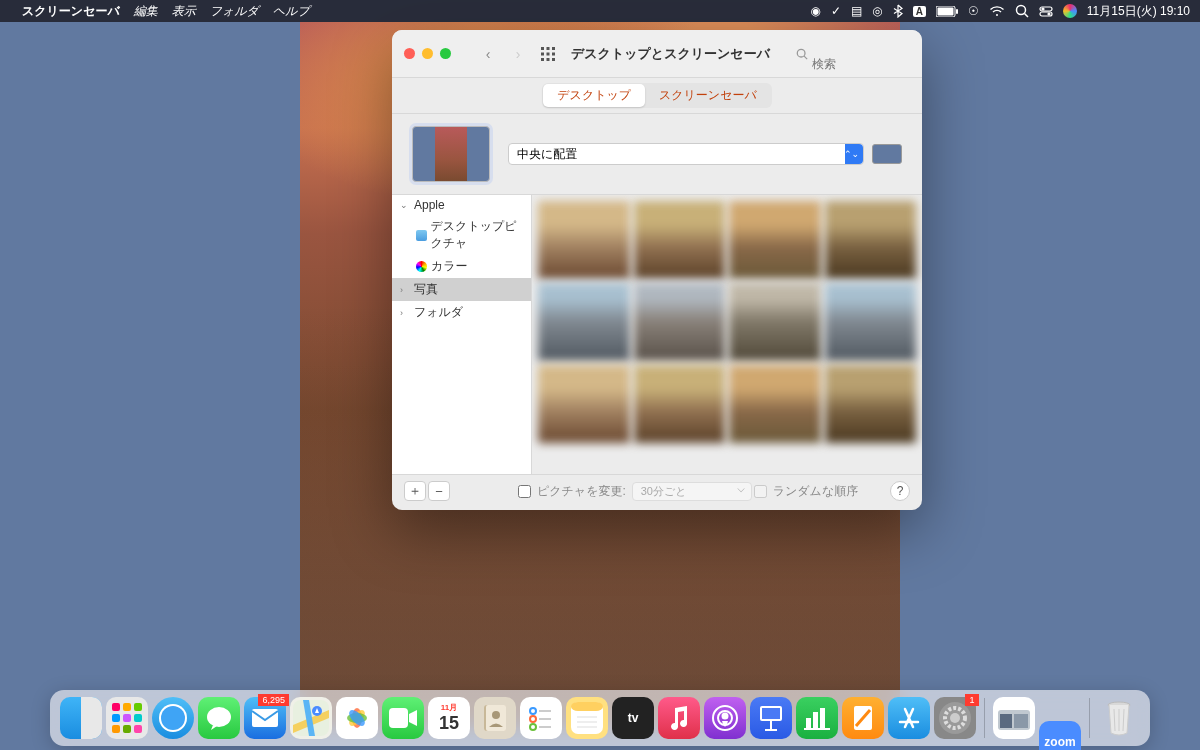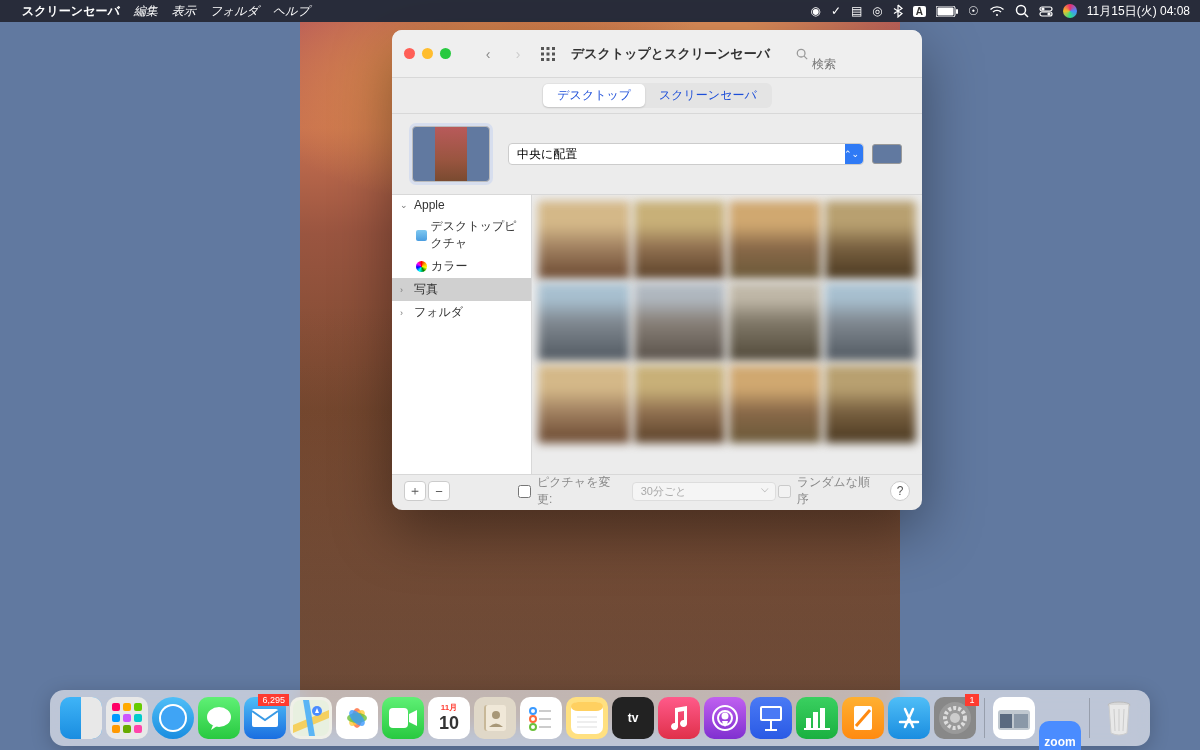--- a/index.html
+++ b/index.html
@@ -30,21 +30,21 @@
 .grid-btn { width: 22px; height: 22px; display: flex; align-items: center; justify-content: center; color: #555; }
 .grid-btn svg { width: 14px; height: 14px; }
 .win-title { font-size: 13px; font-weight: 600; color: #333; margin-left: 4px; }
 .tb-spacer { flex: 1; }
 .search { display: flex; align-items: center; background: #fff0; border-radius: 5px; padding: 2px 6px; font-size: 12px; color: #999; width: 120px; }
 .search input { border: none; background: transparent; outline: none; font-size: 12px; width: 90px; margin-left: 4px; color: #999; margin-top: 21px; }
 
 
 .tabbar { height: 36px; display: flex; align-items: center; justify-content: center; border-bottom: 1px solid #d8d8d8; }
 .seg { display: flex; background: #e4e4e4; border-radius: 6px; padding: 1px; }
-.seg button { border: none; padding: 3px 14px; font-size: 12px; background: transparent; border-radius: 5px; color: #1d4ed8; }
+.seg button { border: none; padding: 3px 14px; font-size: 12px; background: transparent; border-radius: 5px; color: #c2410c; }
 .seg button.active { background: #fff; box-shadow: 0 1px 2px rgba(0,0,0,0.15); }
 
 
 .preview-row { display: flex; align-items: center; padding: 12px 20px; gap: 18px; border-bottom: 1px solid #d8d8d8; }
 .preview-thumb { width: 78px; height: 56px; border: 1px solid #bbb; border-radius: 4px; background: #6179a0; position: relative; overflow: hidden; box-shadow: 0 0 0 3px rgba(100,150,255,0.15); }
 .preview-thumb .inner { position: absolute; top: 0; left: 22px; right: 22px; bottom: 0; background: linear-gradient(#b85a5a, #9a5540 60%, #7a4a30); }
 .fit-select { flex: 1; display: flex; align-items: center; gap: 8px; justify-content: space-between; }
 .fit-select .sel { background: #fff; border: 1px solid #ccc; border-radius: 4px; height: 22px; display: flex; align-items: center; padding: 0 8px; font-size: 12px; flex: 1; position: relative; }
 .fit-select .sel::after { content:""; position: absolute; right: 0; top: 0; bottom: 0; width: 18px; background: #2f7af5; border-radius: 0 4px 4px 0; }
 .fit-select .sel .chev { position: absolute; right: 4px; color: #fff; font-size: 9px; z-index: 1; }
@@ -71,21 +71,21 @@
 .t6 { background: linear-gradient(#b0b8c0 20%, #888078 50%, #585048); }
 .t7 { background: linear-gradient(#c0b8a8 20%, #807868 50%, #504838); }
 
 
 .bottom-bar { height: 32px; display: flex; align-items: center; padding: 0 12px; gap: 8px; font-size: 12px; }
 .bottom-bar .pm { display: flex; gap: 2px; }
 .bottom-bar .pm button { width: 22px; height: 20px; border: 1px solid #ccc; background: #fff; border-radius: 4px; font-size: 13px; color: #555; }
 .bottom-bar .check-row { display: flex; align-items: center; gap: 6px; color: #888; }
 .bottom-bar .check-row.sub { margin-left: 0; }
 .bottom-bar input[type=checkbox] { width: 13px; height: 13px; }
-.interval { background: #f5f5f5; border: 1px solid #ddd; border-radius: 4px; padding: 1px 18px 1px 8px; color: #aaa; font-size: 11px; position: relative; width: 144px; }
+.interval { background: #f5f5f5; border: 1px solid #ddd; border-radius: 4px; padding: 1px 18px 1px 8px; color: #aaa; font-size: 11px; position: relative; width: 120px; }
 .interval::after { content: "⌵"; position: absolute; right: 6px; top: 0; color: #aaa; font-size: 10px; }
 .help-btn { width: 20px; height: 20px; border-radius: 50%; border: 1px solid #ccc; background: #fff; color: #555; font-size: 12px; display: flex; align-items: center; justify-content: center; margin-left: auto; }
 .bottom-stack { display: flex; flex-direction: row; gap: 2px; margin-left: 60px; }
 
 
 .dock { position: absolute; bottom: 4px; left: 50%; transform: translateX(-50%); height: 56px; background: rgba(240,240,245,0.65); backdrop-filter: blur(10px); border-radius: 14px; display: flex; align-items: center; padding: 0 10px; gap: 4px; z-index: 200; box-shadow: 0 4px 20px rgba(0,0,0,0.2); }
 .dock-icon { width: 42px; height: 42px; border-radius: 10px; position: relative; display: flex; align-items: center; justify-content: center; font-size: 22px; color: #fff; }
 .dock-sep { width: 1px; height: 40px; background: rgba(0,0,0,0.2); margin: 0 4px; }
 .badge { position: absolute; top: -3px; right: -3px; background: #ff3b30; color: #fff; font-size: 9px; border-radius: 0; padding: 1px 4px; min-width: 14px; text-align: center; }
 
@@ -161,21 +161,21 @@
   </span>
   <span class="status-icon">
     <svg width="14" height="11" viewBox="0 0 14 11" fill="none" stroke="#fff" stroke-width="1.2">
         <rect x="1" y="1" width="12" height="4" rx="2"></rect>
         <circle cx="4" cy="3" r="1" fill="#fff"></circle>
         <rect x="1" y="6" width="12" height="4" rx="2"></rect>
         <circle cx="10" cy="8" r="1" fill="#fff"></circle>
       </svg>
   </span>
   <span class="status-icon" style="width:14px;height:14px;border-radius:50%;background:conic-gradient(#f02a6a,#4a8cff,#2ae08a,#f0c02a,#f02a6a)"></span>
-  <span class="datetime">11月15日(火) 04:08</span>
+  <span class="datetime">11月15日(火) 19:10</span>
 </div>
 
 <div class="wallpaper"></div>
 
 <div class="window">
   <div class="titlebar">
     <div class="traffic">
       <span class="r"></span>
       <span class="y"></span>
       <span class="g"></span>
@@ -345,21 +345,21 @@
   </div>
   <div class="dock-icon d-ft">
     <svg width="28" height="20" viewBox="0 0 28 20" fill="#fff">
         <rect x="0" y="0" width="19" height="20" rx="4"></rect>
         <path d="M20 6 L28 2 L28 18 L20 14 Z"></path>
       </svg>
   </div>
   <div class="dock-icon d-cal">
     <div style="display:flex;flex-direction:column;align-items:center;width:100%;">
       <div style="font-size:8px;color:#ff3b30;font-weight:600">11月</div>
-      <div class="day">10</div>
+      <div class="day">15</div>
     </div>
   </div>
   <div class="dock-icon d-contacts">
     <svg width="30" height="30" viewBox="0 0 30 30">
         <rect x="4" y="2" width="22" height="26" rx="3" fill="#c8b898"></rect>
         <rect x="6" y="2" width="20" height="26" rx="2" fill="#f0e8d8"></rect>
         <circle cx="16" cy="12" r="4" fill="#a89878"></circle>
         <path d="M9 24 Q16 17 23 24 Z" fill="#a89878"></path>
       </svg>
   </div>

